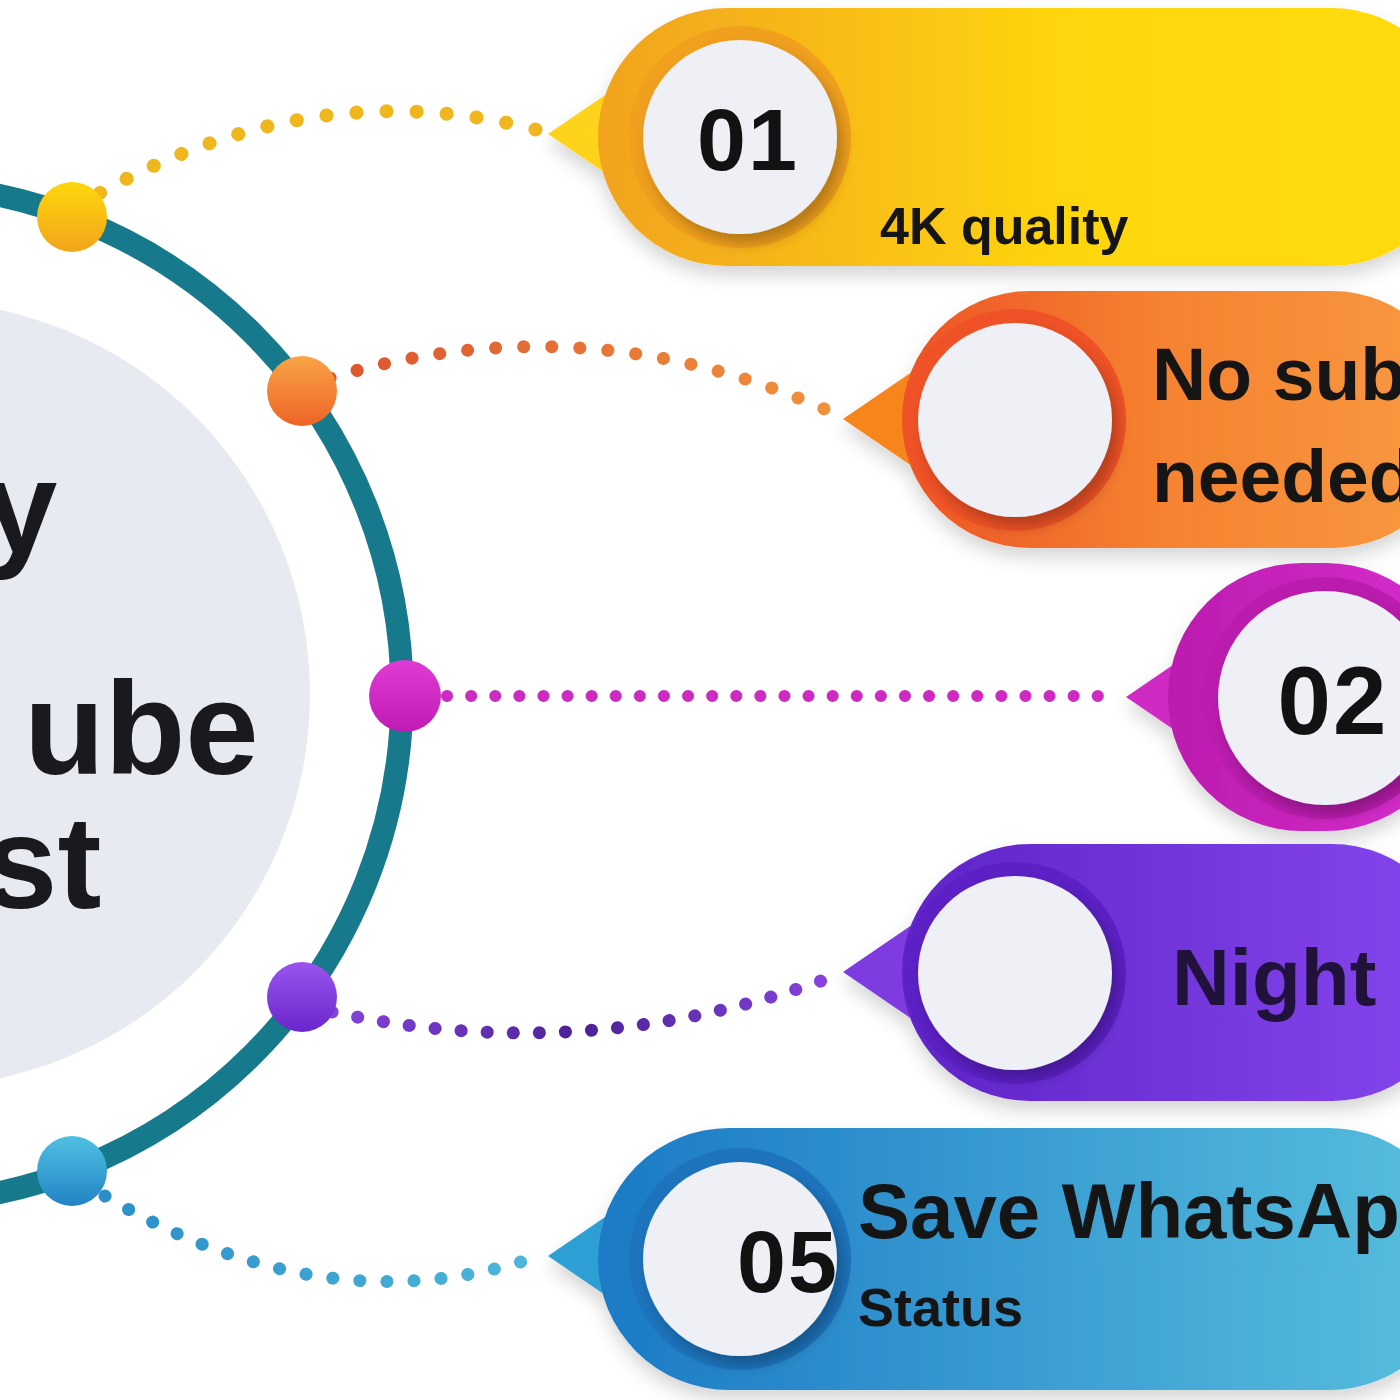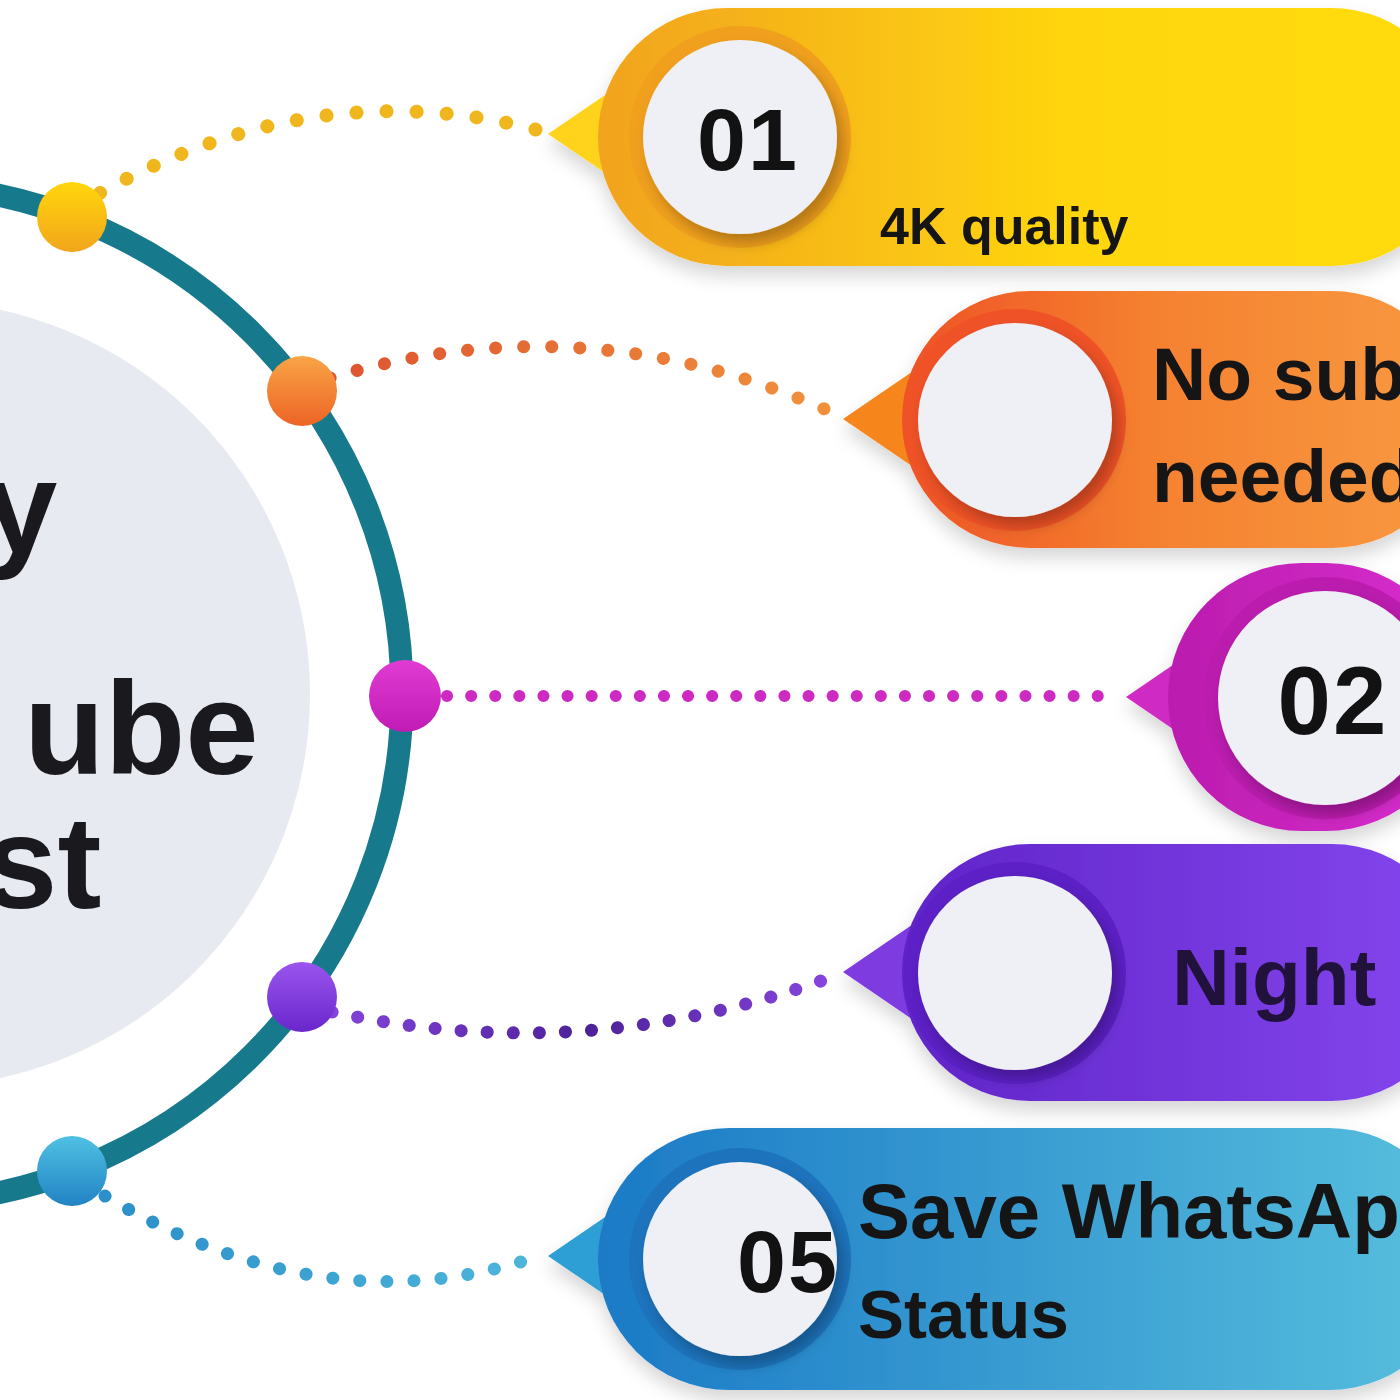--- a/index.html
+++ b/index.html
@@ -149,15 +149,15 @@
   <div class="num" style="left:788px;top:1262px;">05</div>
 
   <div class="txt" style="left:880px;top:164px;font-size:52px;margin-top:36px;">4K quality</div>
 
   <div class="txt" style="left:1152px;top:337px;font-size:75px;">No sub</div>
   <div class="txt" style="left:1152px;top:439px;font-size:75px;">needed</div>
 
   <div class="txt" style="left:1172px;top:938px;font-size:80px;color:#20123a;">Night M</div>
 
   <div class="txt" style="left:858px;top:1172px;font-size:78px;">Save WhatsApp</div>
-  <div class="txt" style="left:858px;top:1280px;font-size:69px;">Status</div>
+  <div class="txt" style="left:858px;top:1280px;font-size:54px;">Status</div>
 
 </div>
 
 </body></html>

